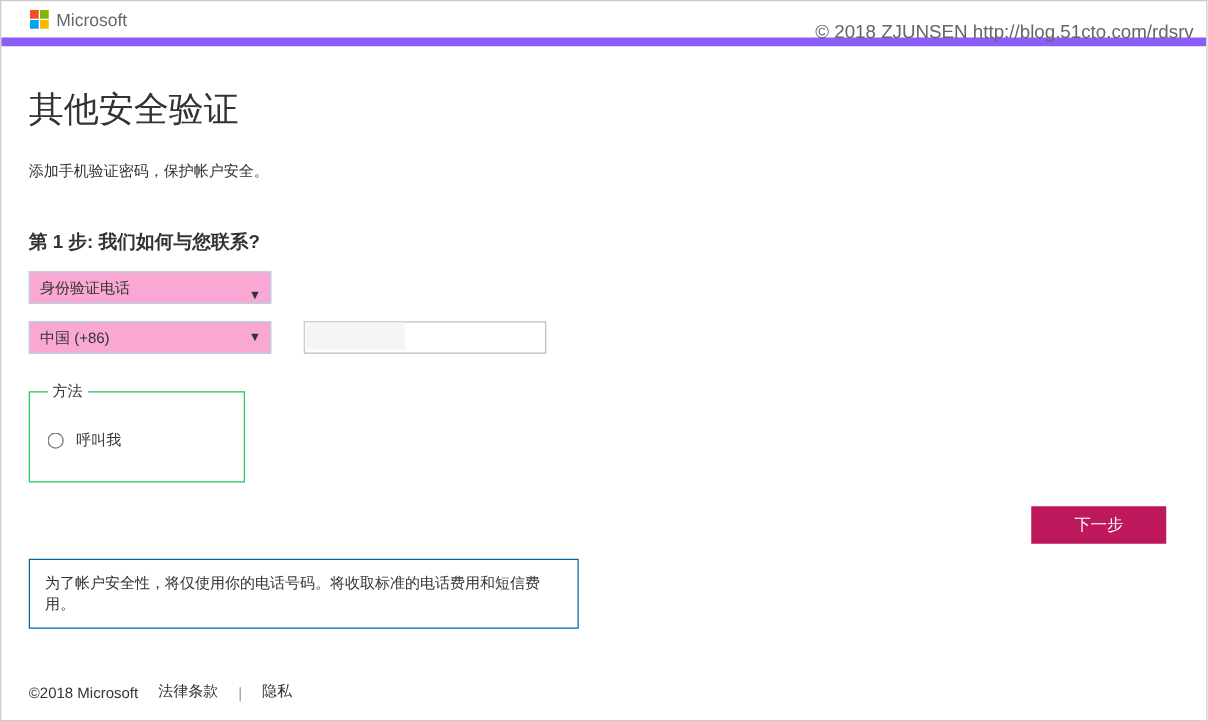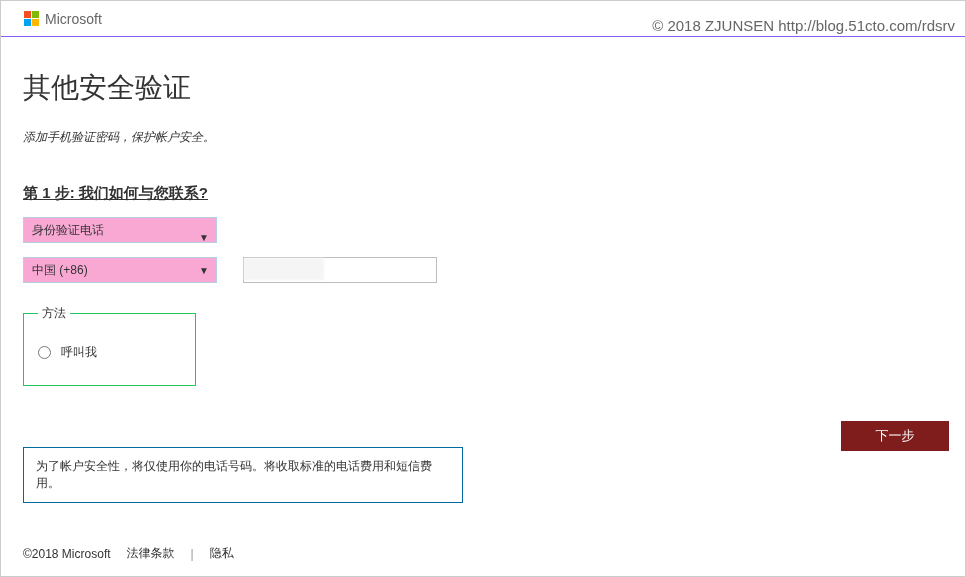--- a/index.html
+++ b/index.html
@@ -17,21 +17,21 @@
       right: 10px;
       color: #666;
       font-size: 15px;
       z-index: 100;
     }
     .header {
       height: 36px;
       display: flex;
       align-items: center;
       padding-left: 22px;
-      border-bottom: 1px solid #8b5cf6;
+      border-bottom: 7px solid #8b5cf6;
     }
     .ms-logo-icon {
       width: 16px;
       height: 16px;
       display: inline-block;
       margin-right: 6px;
     }
     .ms-logo-icon span {
       width: 7px;
       height: 7px;
@@ -54,28 +54,26 @@
     .page-title {
       font-size: 28px;
       color: #333;
       font-weight: 300;
       margin-bottom: 22px;
     }
     .subtitle {
       font-size: 12px;
       color: #333;
       margin-bottom: 38px;
-      font-style: italic;
     }
     .step-title {
       font-size: 15px;
       font-weight: 600;
       color: #333;
       margin-bottom: 14px;
-      text-decoration: underline;
     }
     .select-wrap {
       position: relative;
       display: inline-block;
     }
     .select {
       height: 26px;
       border: 1px solid #b3cfe3;
       background: #f9a8d4;
       font-size: 12px;
@@ -129,30 +127,29 @@
       display: flex;
       align-items: center;
       font-size: 12px;
       color: #333;
       margin: 6px 0;
     }
     .radio-row input { margin-right: 10px; }
     .radio-row + .radio-row { margin-top: 18px; }
     .next-btn {
       position: absolute;
-      right: 16px;
+      right: 32px;
       top: 404px;
       width: 108px;
       height: 30px;
-      background: #7f1d1d;
+      background: #be185d;
       color: #fff;
       border: none;
       font-size: 13px;
       cursor: pointer;
-      margin-top: 16px;
     }
     .notice-box {
       border: 1px solid #0369a1;
       padding: 10px 12px;
       font-size: 12px;
       color: #333;
       width: 440px;
       position: absolute;
       left: 22px;
       top: 446px;

